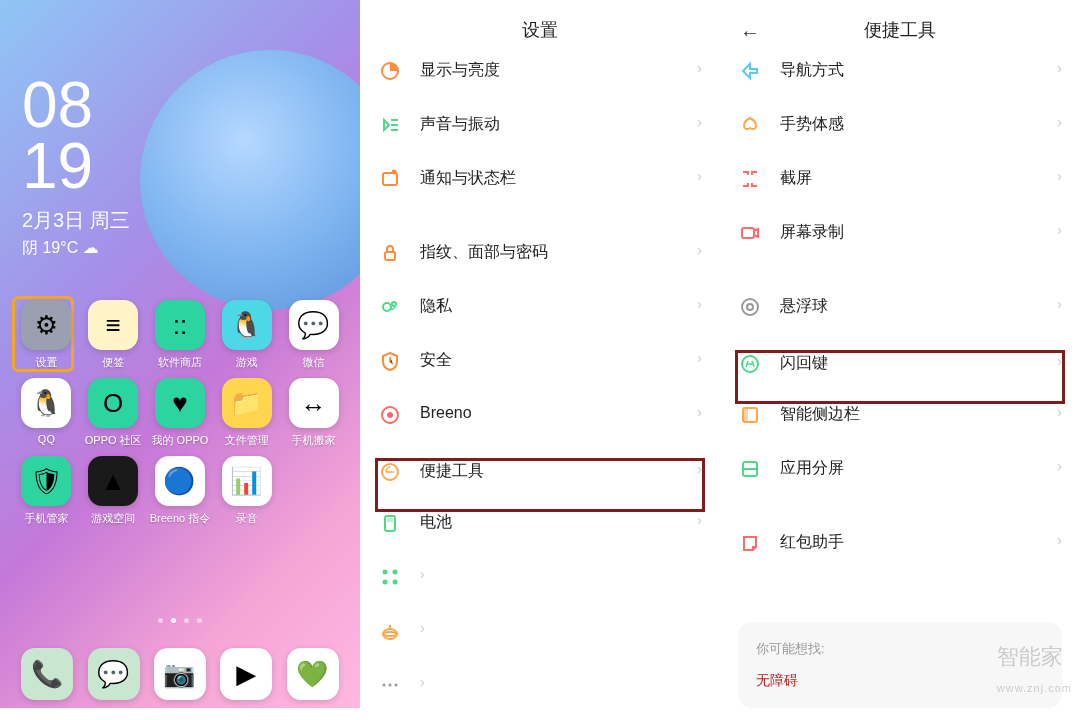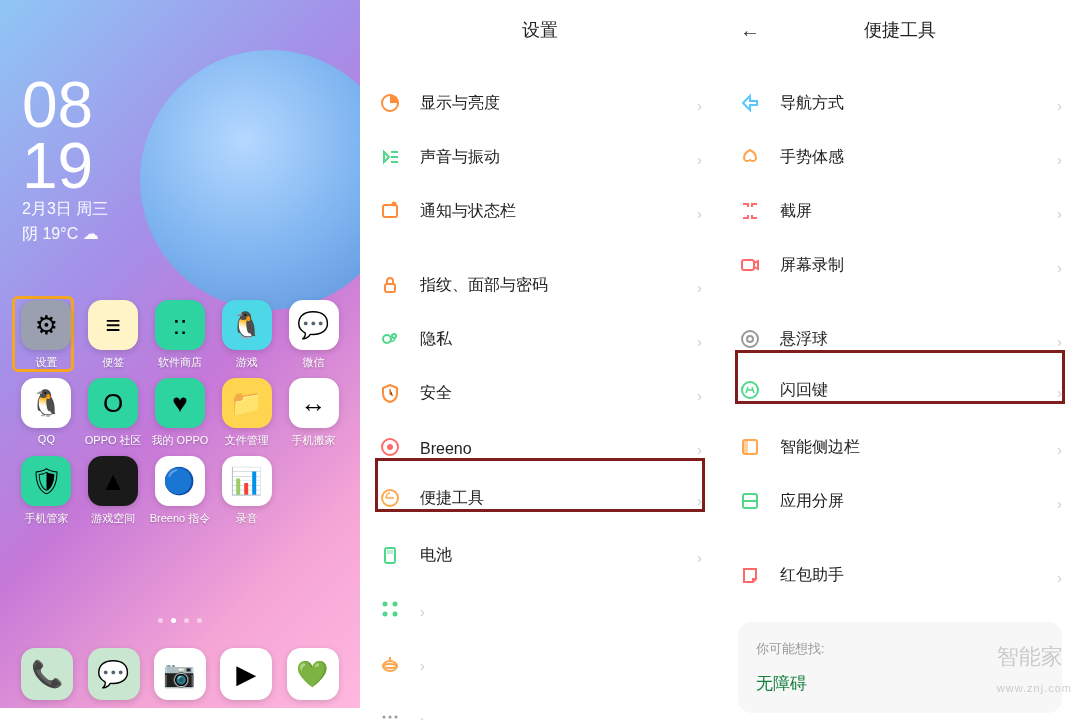--- a/index.html
+++ b/index.html
@@ -2,47 +2,47 @@
 <html><head>
 <meta charset="utf-8">
 <style>
 *{margin:0;padding:0;box-sizing:border-box;font-family:-apple-system,"PingFang SC","Microsoft YaHei",sans-serif}
 body{width:1080px;height:720px;display:flex;background:#fff;overflow:hidden}
 .panel{height:708px;position:relative;background:#fff}
 .p1{width:360px;background:linear-gradient(135deg,#8fc6f5 0%,#a58fe8 35%,#c578d8 55%,#f5a5d5 80%,#ffb8e0 100%);overflow:hidden}
 .planet{position:absolute;top:50px;right:-40px;width:260px;height:260px;border-radius:50%;background:radial-gradient(circle at 40% 35%,#b5d8ff 0%,#7fb5f0 50%,#5a8fd8 100%)}
 .clock{position:absolute;top:75px;left:22px;color:#fff}
 .clock .t{font-size:64px;font-weight:300;line-height:0.95}
-.clock .d{font-size:16px;margin-top:2px;opacity:0.95}
+.clock .d{font-size:20px;margin-top:10px;opacity:0.95}
 .clock .w{font-size:16px;margin-top:4px;opacity:0.95}
 .grid{position:absolute;top:300px;left:0;right:0;padding:0 14px;display:grid;grid-template-columns:repeat(5,1fr);gap:8px 2px}
 .app{display:flex;flex-direction:column;align-items:center;gap:5px}
 .ico{width:50px;height:50px;border-radius:14px;display:flex;align-items:center;justify-content:center;font-size:26px;box-shadow:0 2px 6px rgba(0,0,0,0.15)}
 .app span{font-size:11px;color:#fff;text-align:center;text-shadow:0 1px 2px rgba(0,0,0,0.3);white-space:nowrap}
 .hl1{position:absolute;top:296px;left:12px;width:62px;height:76px;border:3px solid #f5a623;border-radius:6px;pointer-events:none}
 .dock{position:absolute;bottom:8px;left:0;right:0;padding:0 14px;display:flex;justify-content:space-around}
 .dock .ico{width:52px;height:52px}
 .dots{position:absolute;bottom:85px;left:0;right:0;display:flex;justify-content:center;gap:8px}
 .dot{width:5px;height:5px;border-radius:50%;background:rgba(255,255,255,0.5)}
 .dot.active{background:#fff}
 .p2{width:360px}
 .p3{width:360px}
 .hdr{height:60px;display:flex;align-items:center;justify-content:center;position:relative}
 .hdr .ttl{font-size:18px;font-weight:500;color:#222}
 .back{position:absolute;left:20px;font-size:20px;color:#333}
 .list{padding:0 18px}
-.item{display:flex;align-items:flex-end;height:54px;cursor:pointer;position:relative}
+.item{display:flex;align-items:flex-start;height:54px;cursor:pointer;position:relative}
 .item .ic{width:24px;margin-right:18px;display:flex;align-items:center;justify-content:center}
 .item .lbl{flex:1;font-size:16px;color:#222}
 .item .chv{color:#ccc;font-size:14px}
 .gap{height:20px}
 .hl2{border:3px solid #7f1d1d;margin:0 -3px}
 .sugg{margin:36px 18px 0;background:#f7f7f7;border-radius:14px;padding:18px}
 .sugg .lt{font-size:13px;color:#999;margin-bottom:14px}
-.sugg .li{font-size:17px;color:#15803d}
+.sugg .li{font-size:14px;color:#b91c1c}
 .wm{position:absolute;bottom:10px;right:8px;font-size:22px;color:rgba(120,120,120,0.35);font-weight:500}
 .wm2{font-size:11px;color:rgba(120,120,120,0.35);letter-spacing:1px}
 svg{width:22px;height:22px}
 </style>
 </head>
 <body>
 
 <div class="panel p1">
   <div class="planet"></div>
   <div class="clock">

